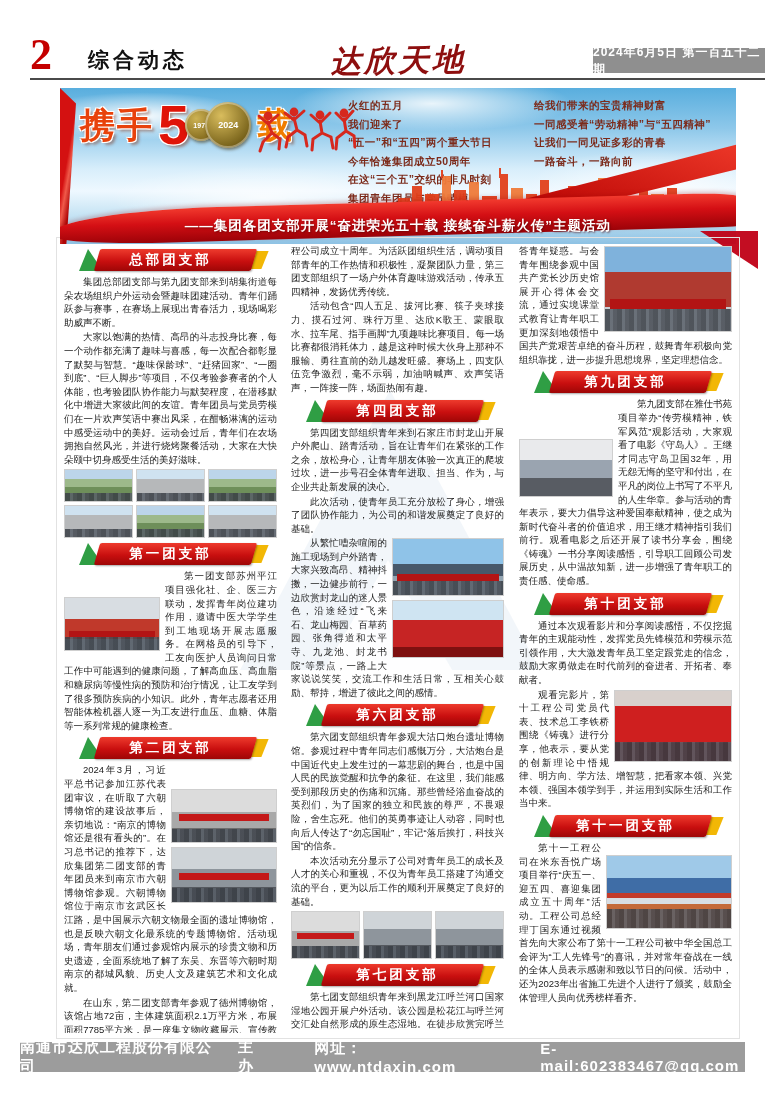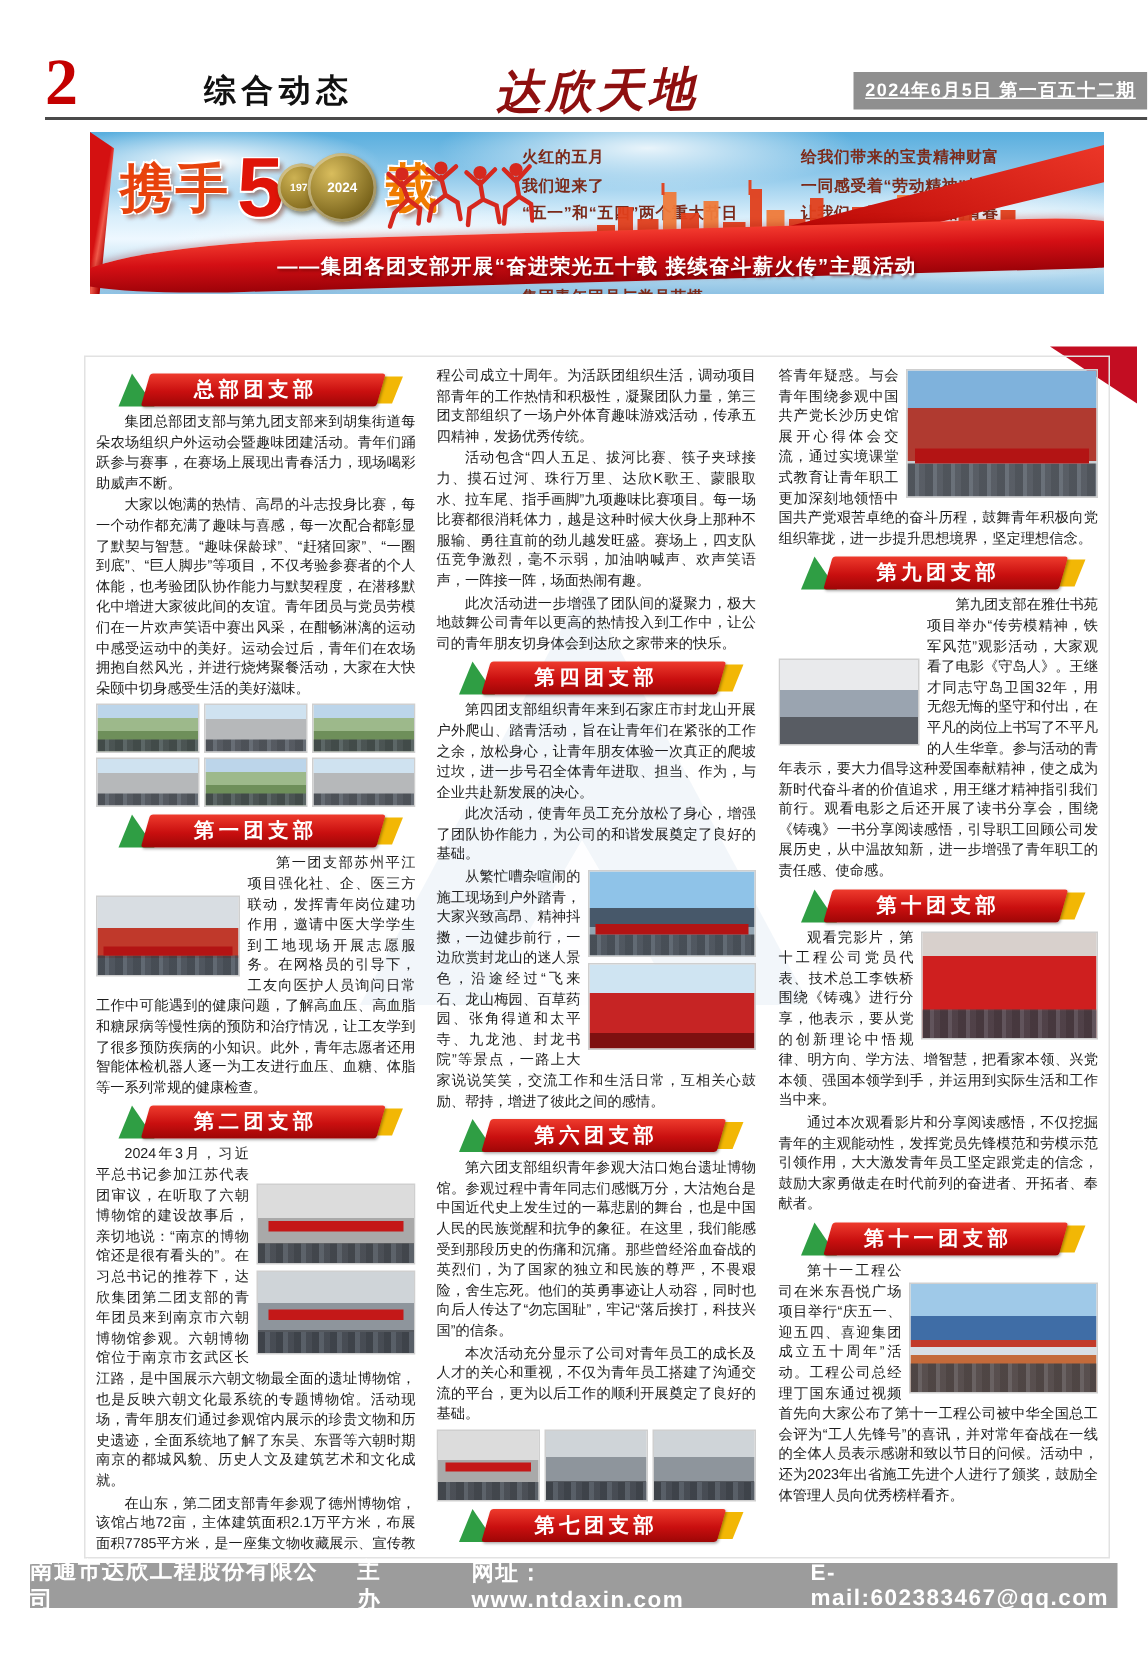--- a/index.html
+++ b/index.html
@@ -3,29 +3,29 @@
 <meta charset="utf-8">
 <style>
   *{margin:0;padding:0;box-sizing:border-box;}
   html,body{background:#fff;}
   body{font-family:"Liberation Sans","DejaVu Sans",sans-serif;}
   .page{position:relative;width:765px;height:1105px;background:#fff;overflow:hidden;margin:0 auto;}
 
   
   .hdr-pageno{position:absolute;left:30px;top:34px;font-family:"Liberation Serif","DejaVu Serif",serif;
     font-size:44px;font-weight:bold;color:#c40000;line-height:42px;}
-  .hdr-section{position:absolute;left:88px;top:46px;font-size:21px;font-weight:bold;color:#111;letter-spacing:4px;margin-left:48px;}
+  .hdr-section{position:absolute;left:88px;top:46px;font-size:21px;font-weight:bold;color:#111;letter-spacing:4px;}
   .hdr-masthead{position:absolute;left:330px;top:40px;font-family:"DejaVu Serif","Liberation Serif",serif;
     font-style:italic;font-weight:bold;font-size:31px;color:#8e0f0f;letter-spacing:3px;transform:rotate(-1deg);}
-  .hdr-issue{position:absolute;right:0;top:48px;width:196px;height:25px;background:#8f8f8f;color:#fff;
-    font-size:12px;font-weight:bold;display:flex;align-items:center;justify-content:center;letter-spacing:1px;text-decoration:underline;}
+  .hdr-issue{position:absolute;right:0;top:48px;width:172px;height:25px;background:#8f8f8f;color:#fff;
+    font-size:12px;font-weight:bold;display:flex;align-items:center;justify-content:center;letter-spacing:1px;}
   .hdr-rule{position:absolute;left:30px;top:78px;width:735px;border-top:2px solid #4a4a4a;}
 
   
-  .banner{position:absolute;left:60px;top:88px;width:676px;height:108px;overflow:hidden;
+  .banner{position:absolute;left:60px;top:88px;width:676px;height:156px;overflow:hidden;
     background:
       radial-gradient(ellipse 160px 34px at 12% 18%,rgba(255,255,255,.95),rgba(255,255,255,0) 70%),
       radial-gradient(ellipse 200px 40px at 55% 10%,rgba(255,255,255,.85),rgba(255,255,255,0) 70%),
       radial-gradient(ellipse 180px 50px at 88% 62%,rgba(255,255,255,.8),rgba(255,255,255,0) 70%),
       radial-gradient(ellipse 220px 44px at 30% 70%,rgba(255,255,255,.75),rgba(255,255,255,0) 70%),
       linear-gradient(180deg,#59aede 0%,#8ec8ea 26%,#d8eefb 52%,#eef8ff 66%,#bfe0f2 84%,#8ec2e4 100%); text-decoration: underline;}
   .bn-leftribbon{position:absolute;left:0;top:0;bottom:0;width:16px;
     background:linear-gradient(100deg,#d41111 45%,#f05a4a 55%,#b00606 70%);
     clip-path:polygon(0 0,100% 10%,40% 100%,0 100%);}
   .bn-title1{position:absolute;left:20px;top:12px;white-space:nowrap;display:flex;align-items:center;}
@@ -228,21 +228,20 @@
         <span class="lbl">第二团支部</span>
       </div>
       <p class="bt ind"><span class="ph fr sk-museum rb crowd" style="width:106px;height:54px;margin-top:26px;"></span><span class="ph fr cr sk-hall rb crowd" style="width:106px;height:56px;"></span><span>2024年3月，习近平总书记参加江苏代表团审议，在听取了六朝博物馆的建设故事后，亲切地说：“南京的博物馆还是很有看头的”。在习总书记的推荐下，达欣集团第二团支部的青年团员来到南京市六朝博物馆参观。六朝博物馆位于南京市玄武区长江路，是中国展示六朝文物最全面的遗址博物馆，也是反映六朝文化最系统的专题博物馆。活动现场，青年朋友们通过参观馆内展示的珍贵文物和历史遗迹，全面系统地了解了东吴、东晋等六朝时期南京的都城风貌、历史人文及建筑艺术和文化成就。</span></p>
       <p class="bt ind" style="clear:both">在山东，第二团支部青年参观了德州博物馆，该馆占地72亩，主体建筑面积2.1万平方米，布展面积7785平方米，是一座集文物收藏展示、宣传教育、科学研究为一体的地方综合性博物馆。</p>
 
     </div>
 
     <div class="col col2">
       <p class="bt">程公司成立十周年。为活跃团组织生活，调动项目部青年的工作热情和积极性，凝聚团队力量，第三团支部组织了一场户外体育趣味游戏活动，传承五四精神，发扬优秀传统。</p>
       <p class="bt ind">活动包含“四人五足、拔河比赛、筷子夹球接力、摸石过河、珠行万里、达欣K歌王、蒙眼取水、拉车尾、指手画脚”九项趣味比赛项目。每一场比赛都很消耗体力，越是这种时候大伙身上那种不服输、勇往直前的劲儿越发旺盛。赛场上，四支队伍竞争激烈，毫不示弱，加油呐喊声、欢声笑语声，一阵接一阵，场面热闹有趣。</p>
-      <p class="bt ind">此次活动进一步增强了团队间的凝聚力，极大地鼓舞公司青年以更高的热情投入到工作中，让公司的青年朋友切身体会到达欣之家带来的快乐。</p>
       <div class="sec-hdr">
         <span class="tri"></span>
         <span class="tip"></span>
         <span class="bar"></span>
         <span class="lbl">第四团支部</span>
       </div>
       <p class="bt ind">第四团支部组织青年来到石家庄市封龙山开展户外爬山、踏青活动，旨在让青年们在紧张的工作之余，放松身心，让青年朋友体验一次真正的爬坡过坎，进一步号召全体青年进取、担当、作为，与企业共赴新发展的决心。</p>
       <p class="bt ind" style="clear:both">此次活动，使青年员工充分放松了身心，增强了团队协作能力，为公司的和谐发展奠定了良好的基础。</p>
       <p class="bt ind"><span class="ph fr sk-gate rb2 crowd" style="width:112px;height:58px;"></span><span class="ph fr cr sk-flag" style="width:112px;height:58px;"></span><span>从繁忙嘈杂喧闹的施工现场到户外踏青，大家兴致高昂、精神抖擞，一边健步前行，一边欣赏封龙山的迷人景色，沿途经过“飞来石、龙山梅园、百草药园、张角得道和太平寺、九龙池、封龙书院”等景点，一路上大家说说笑笑，交流工作和生活日常，互相关心鼓励、帮持，增进了彼此之间的感情。</span></p>
       <div class="sec-hdr">
@@ -276,22 +275,22 @@
         <span class="bar"></span>
         <span class="lbl">第九团支部</span>
       </div>
       <p class="bt ind"><span class="ph fl sk-meeting" style="width:94px;height:58px;margin-top:42px;"></span><span>第九团支部在雅仕书苑项目举办“传劳模精神，铁军风范”观影活动，大家观看了电影《守岛人》。王继才同志守岛卫国32年，用无怨无悔的坚守和付出，在平凡的岗位上书写了不平凡的人生华章。参与活动的青年表示，要大力倡导这种爱国奉献精神，使之成为新时代奋斗者的价值追求，用王继才精神指引我们前行。观看电影之后还开展了读书分享会，围绕《铸魂》一书分享阅读感悟，引导职工回顾公司发展历史，从中温故知新，进一步增强了青年职工的责任感、使命感。</span></p>
       <div class="sec-hdr" style="clear:both">
         <span class="tri"></span>
         <span class="tip"></span>
         <span class="bar"></span>
         <span class="lbl">第十团支部</span>
       </div>
+      <p class="bt ind" style="clear:both">通过本次观看影片和分享阅读感悟，不仅挖掘青年的主观能动性，发挥党员先锋模范和劳模示范引领作用，大大激发青年员工坚定跟党走的信念，鼓励大家勇做走在时代前列的奋进者、开拓者、奉献者。</p>
       <p class="bt ind"><span class="ph fr sk-redflag crowd" style="width:118px;height:72px;"></span><span>观看完影片，第十工程公司党员代表、技术总工李铁桥围绕《铸魂》进行分享，他表示，要从党的创新理论中悟规律、明方向、学方法、增智慧，把看家本领、兴党本领、强国本领学到手，并运用到实际生活和工作当中来。</span></p>
-      <p class="bt ind" style="clear:both">通过本次观看影片和分享阅读感悟，不仅挖掘青年的主观能动性，发挥党员先锋模范和劳模示范引领作用，大大激发青年员工坚定跟党走的信念，鼓励大家勇做走在时代前列的奋进者、开拓者、奉献者。</p>
       <div class="sec-hdr">
         <span class="tri"></span>
         <span class="tip"></span>
         <span class="bar"></span>
         <span class="lbl">第十一团支部</span>
       </div>
       <p class="bt ind"><span class="ph fr sk-site crowd" style="width:126px;height:74px;margin-top:14px;"></span><span>第十一工程公司在米东吾悦广场项目举行“庆五一、迎五四、喜迎集团成立五十周年”活动。工程公司总经理丁国东通过视频首先向大家公布了第十一工程公司被中华全国总工会评为“工人先锋号”的喜讯，并对常年奋战在一线的全体人员表示感谢和致以节日的问候。活动中，还为2023年出省施工先进个人进行了颁奖，鼓励全体管理人员向优秀榜样看齐。</span></p>
 
     </div>
   </div>

